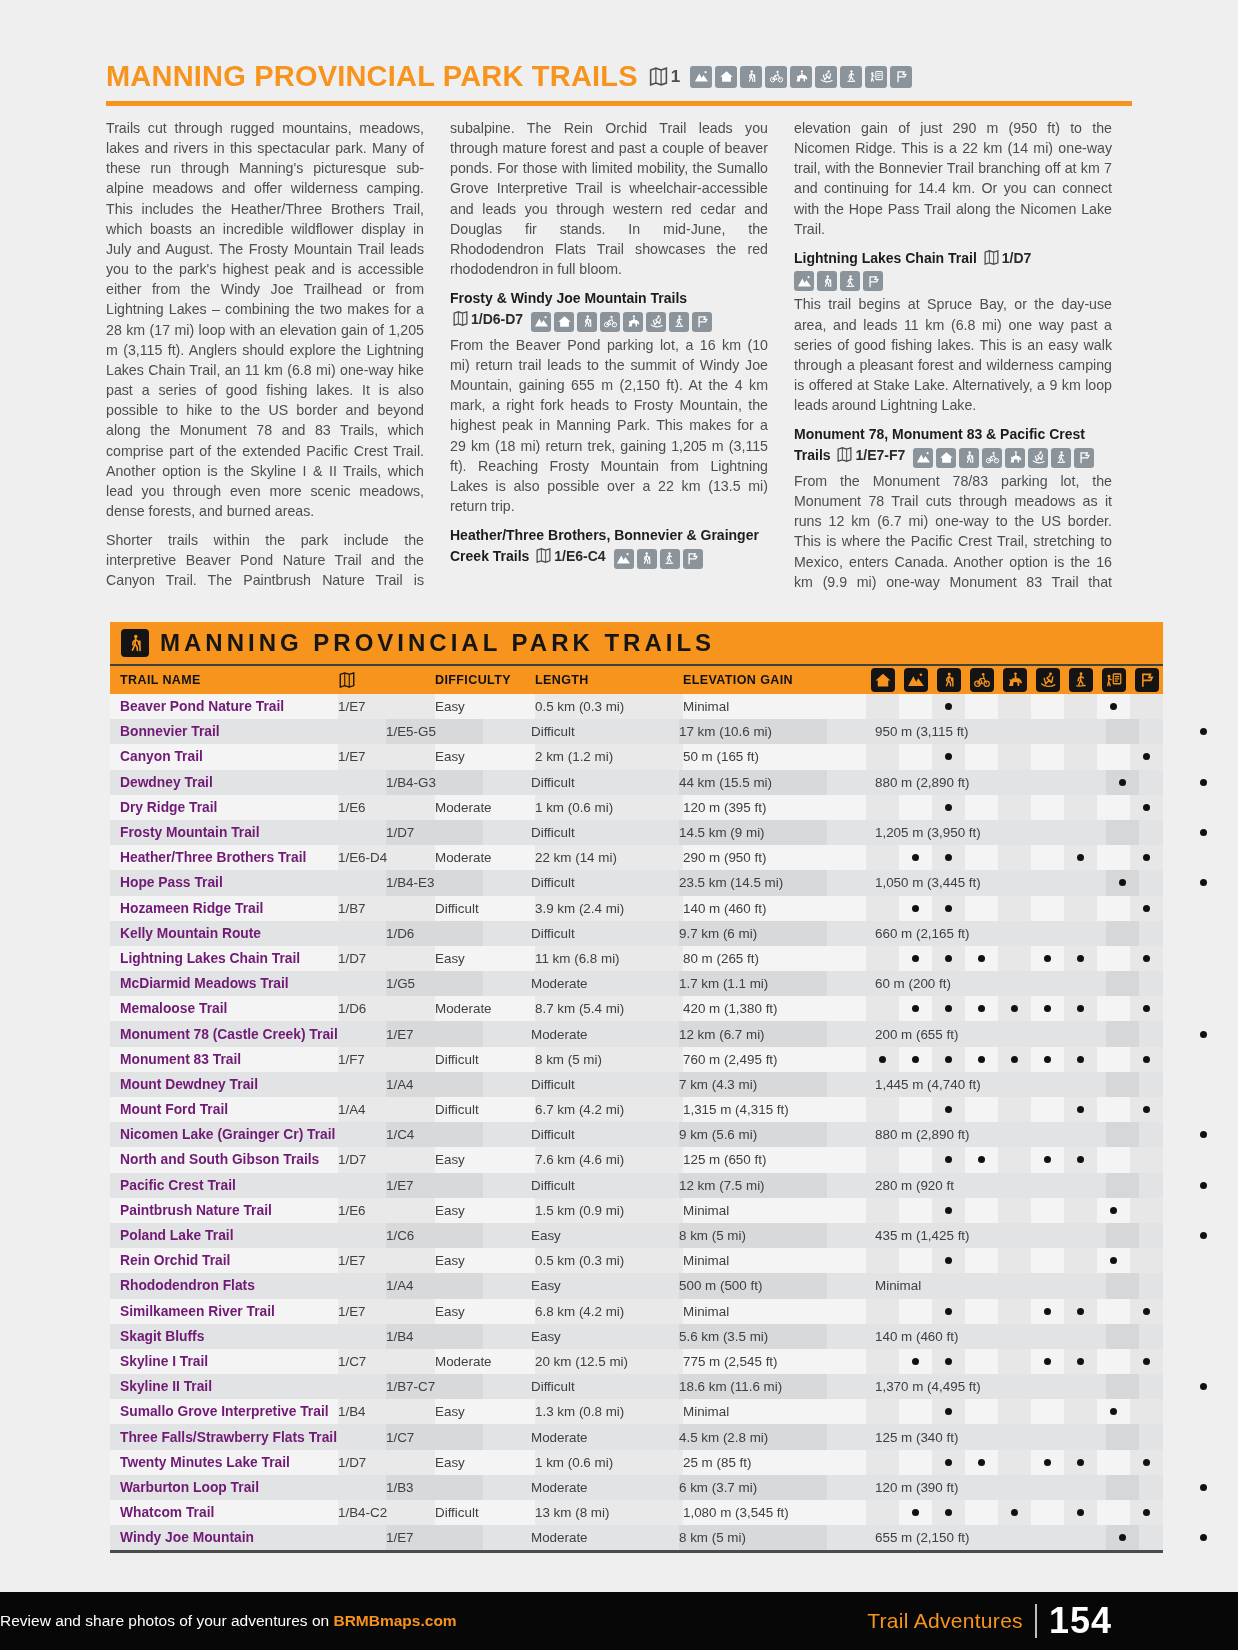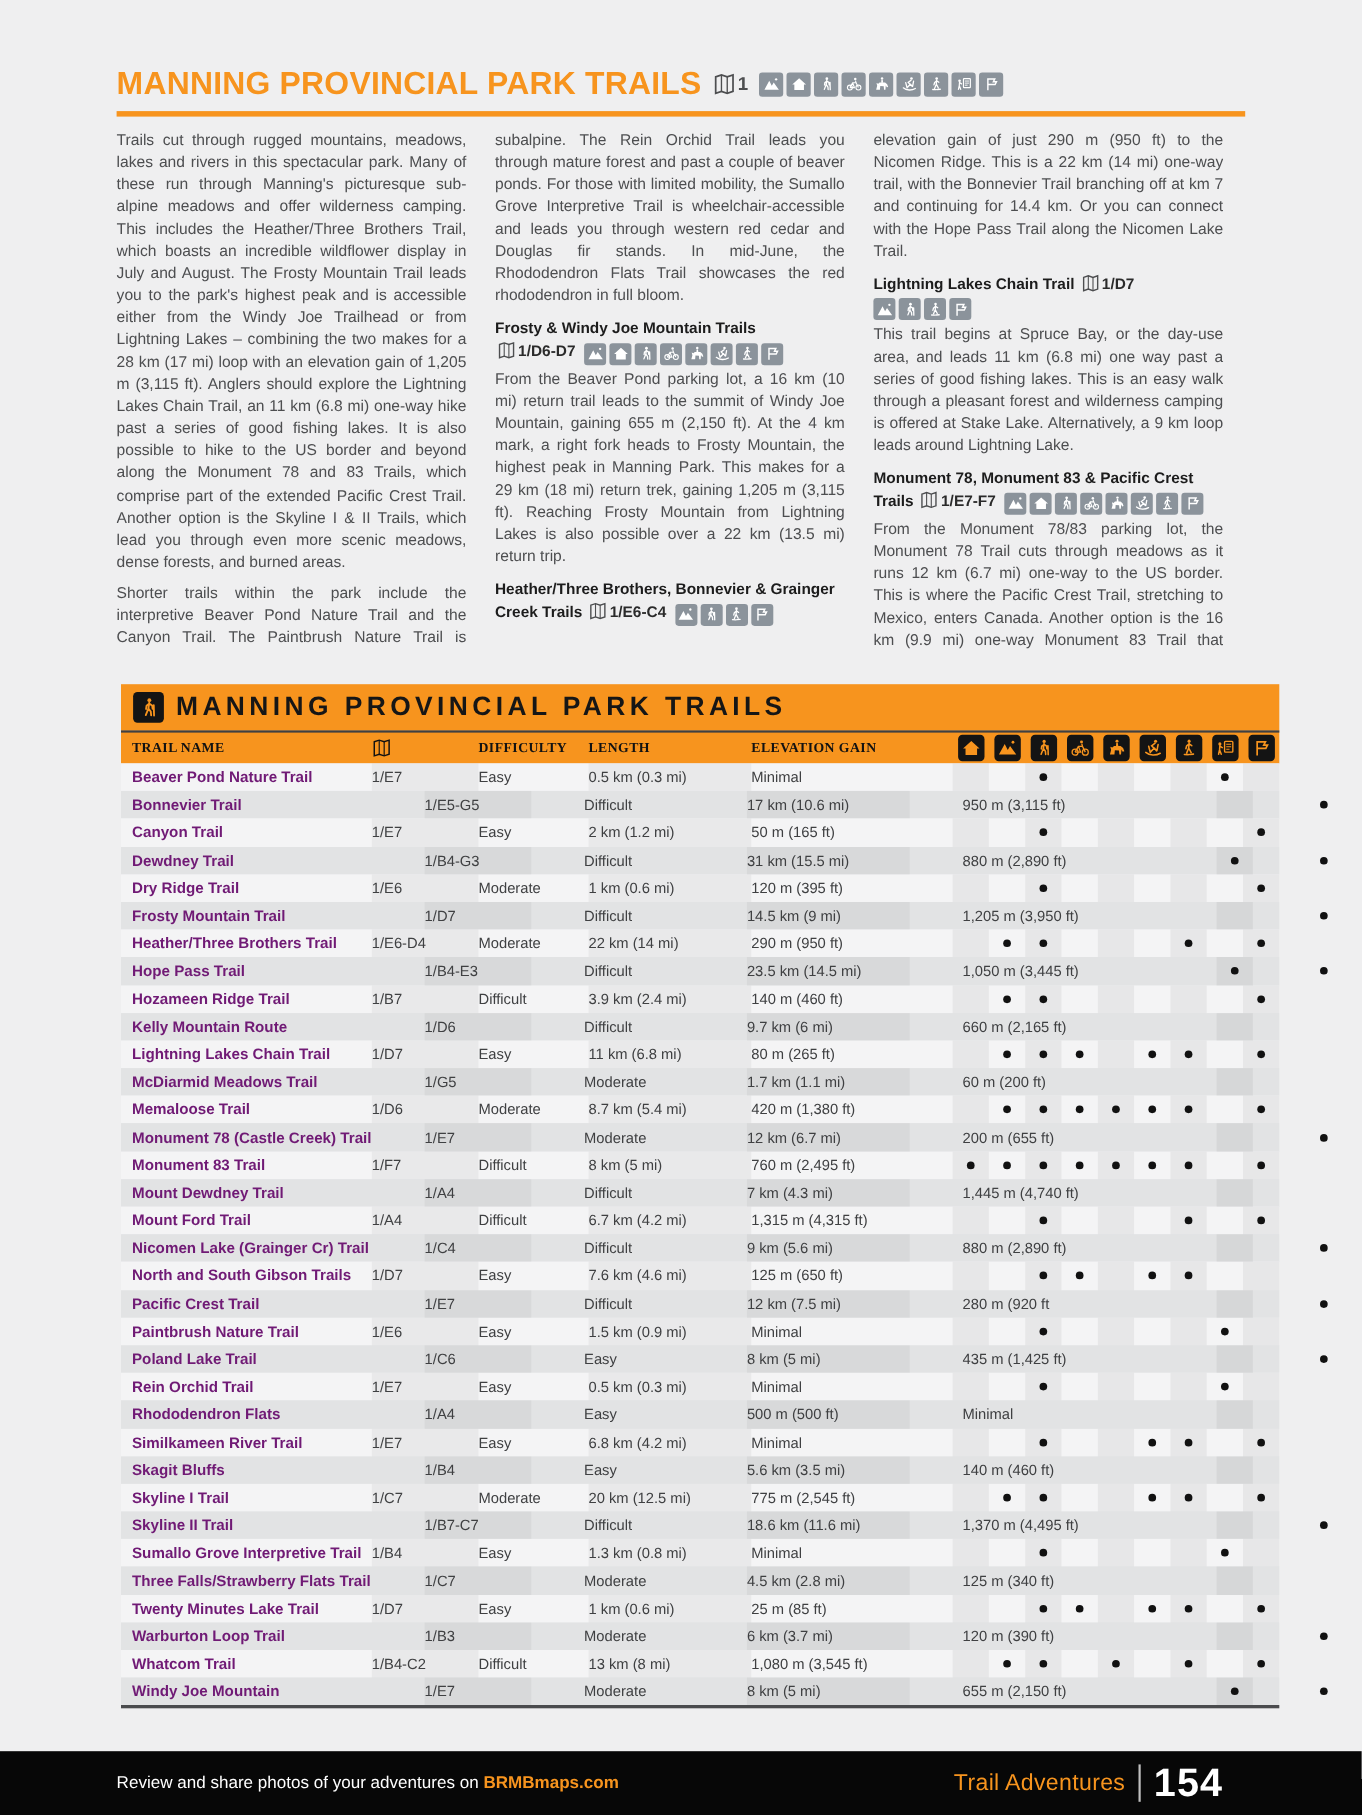--- a/index.html
+++ b/index.html
@@ -30,40 +30,40 @@
   .sec-head .chips{vertical-align:-5px;}
 
   
   .trail-table{position:absolute;left:110px;top:622px;width:1053px;}
   .banner{height:42px;background:#F7941E;display:flex;align-items:center;gap:11px;padding-left:11px;box-sizing:border-box;}
   .banner-chip{display:inline-flex;align-items:center;justify-content:center;width:28px;height:28px;border-radius:4px;background:#141414;color:#F7941E;}
   .banner-chip svg{width:21px;height:21px;}
   .banner-title{font-size:24px;font-weight:800;color:#161616;letter-spacing:4px;white-space:nowrap;}
   .thead{background:#F7941E;border-top:2px solid #3F4042;height:28px;display:grid;
          grid-template-columns:228px 97px 100px 148px 183px repeat(9,33px);align-items:center;}
-  .th{font-size:12.5px;font-weight:bold;color:#121212;letter-spacing:0.4px;white-space:nowrap;font-family:Liberation Serif, serif;}
+  .th{font-size:12.5px;font-weight:bold;color:#121212;letter-spacing:0.4px;white-space:nowrap;}
   .th.tname{padding-left:10px;}
   .th-map svg{width:18px;height:18px;color:#121212;display:block;}
   .th-chip{display:flex;align-items:center;justify-content:center;width:24px;height:24px;border-radius:4px;
            background:#141414;color:#F7941E;margin:0 auto;}
   .th-chip svg{width:18px;height:18px;}
   .tbody{border-bottom:3px solid #4A4B4D;}
   .trow{display:grid;grid-template-columns:228px 97px 100px 148px 183px repeat(9,33px);height:25.2px;align-items:center;}
   .trow.light{background:#F4F4F5;}
   .trow.dark{background:#E2E3E4;gap:48px;}
   .tcell{font-size:13.4px;color:#3F4042;white-space:nowrap;overflow:hidden;height:100%;display:flex;align-items:center;}
   .tcell.tname{font-weight:bold;color:#701a75;font-size:13.8px;padding-left:10px;box-sizing:border-box;}
   .tcell.tmap,.tcell.tlen{background:rgba(0,0,0,0.045);}
   .tcell.ticon{justify-content:center;}
   .tcell.ticon.odd{background:rgba(0,0,0,0.05);}
   .dot{width:7px;height:7px;border-radius:50%;background:#111;}
 
   
   .footer{position:absolute;left:0;bottom:0;width:1238px;height:58px;background:#070707;display:flex;align-items:center;}
-  .foot-left{margin-left:106px;font-size:15.5px;color:#FFFFFF;}
+  .foot-left{font-size:15.5px;color:#FFFFFF;}
   .foot-link{color:#F7941E;font-weight:bold;text-decoration:none;}
   .foot-right{position:absolute;right:126px;display:flex;align-items:center;gap:12px;}
   .foot-section{color:#F7941E;font-size:21px;letter-spacing:0.3px;}
   .foot-div{width:2px;height:34px;background:#BFBFBF;}
   .foot-page{color:#FFFFFF;font-size:36px;font-weight:bold;letter-spacing:1px;}
 </style>
 </head>
 <body>
 
 <svg class="hidden-defs" aria-hidden="true">
@@ -491,21 +491,21 @@
         <div class="tcell ticon odd"></div>
         <div class="tcell ticon even"></div>
         <div class="tcell ticon odd">
           <span class="dot"></span>
         </div>
       </div>
       <div class="trow dark">
         <div class="tcell tname">Dewdney Trail</div>
         <div class="tcell tmap">1/B4-G3</div>
         <div class="tcell tdiff">Difficult</div>
-        <div class="tcell tlen">31 km (15.5 mi)</div>
+        <div class="tcell tlen">44 km (15.5 mi)</div>
         <div class="tcell telev">880 m (2,890 ft)</div>
         <div class="tcell ticon odd">
           <span class="dot"></span>
         </div>
         <div class="tcell ticon even">
           <span class="dot"></span>
         </div>
         <div class="tcell ticon odd">
           <span class="dot"></span>
         </div>

